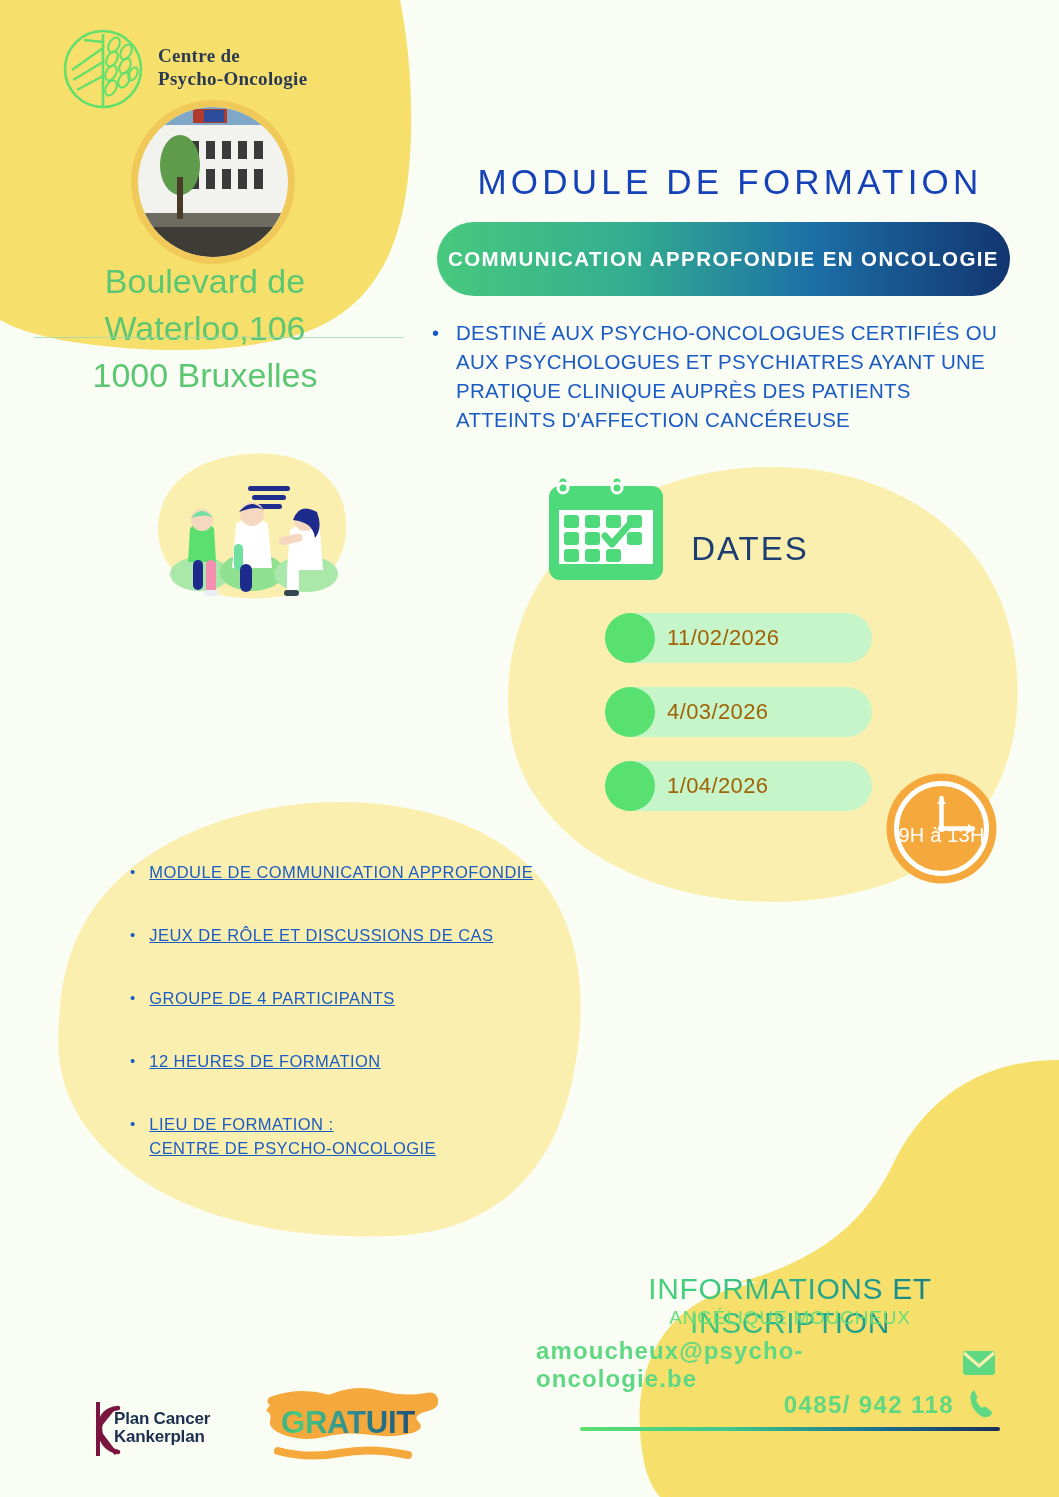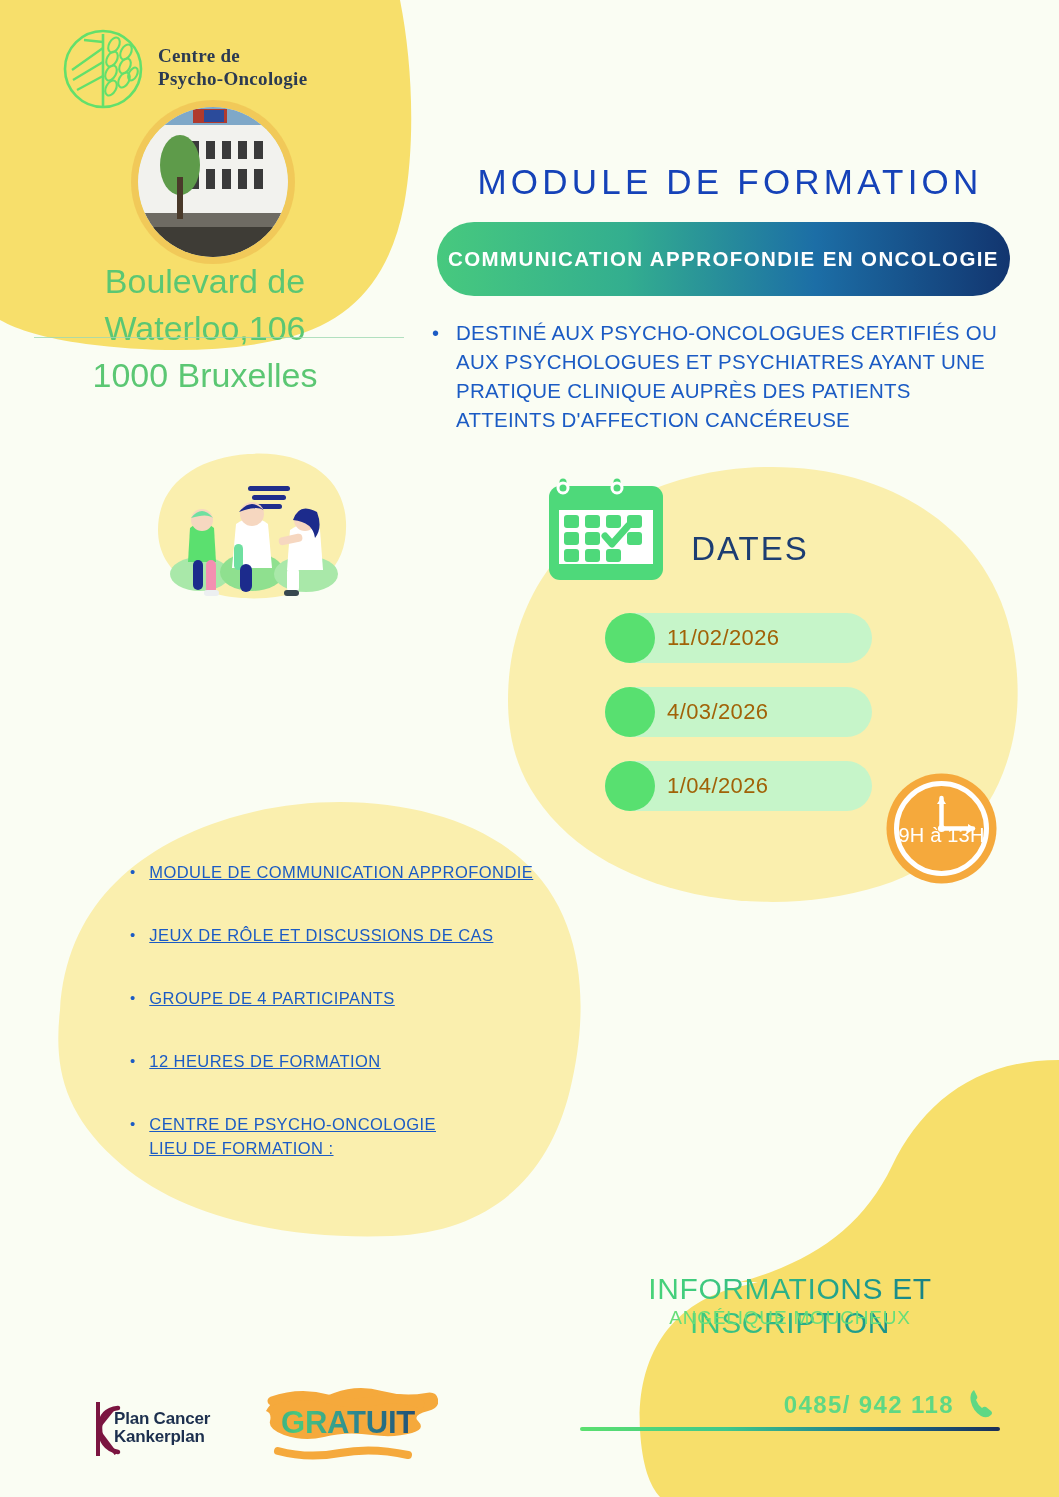--- a/index.html
+++ b/index.html
@@ -301,30 +301,39 @@
       </li>
       <li>
         <span class="dot">•</span>
         <span class="t">
             <span>12 HEURES  DE FORMATION</span>
           </span>
       </li>
       <li>
         <span class="dot">•</span>
         <span class="t">
+          <span>LIEU DE FORMATION :</span>
           <span>CENTRE DE PSYCHO-ONCOLOGIE</span>
-          <span>LIEU DE FORMATION :</span>
         </span>
       </li>
     </ul>
   </div>
 
   <div class="infohead">INFORMATIONS ET INSCRIPTION</div>
   <div class="infosub">ANGÉLIQUE MOUCHEUX</div>
 
+  <div class="mailrow">
+    <span class="mail">amoucheux@psycho-oncologie.be</span>
+    <span>
+      <svg viewBox="0 0 34 26" width="34" height="26">
+        <rect x="1" y="1" width="32" height="24" rx="3" fill="#5FD884"></rect>
+        <path d="M2 3 L17 16 L32 3" fill="none" stroke="#FAEFAE" stroke-width="3"></path>
+      </svg>
+    </span>
+  </div>
 
   <div class="phonerow">
     <span class="phone">0485/ 942 118</span>
     <span>
       <svg viewBox="0 0 28 30" width="28" height="30">
         <path d="M6 2 q-5 4 -3 12 q2 9 10 14 q6 3 10 -1 q2 -2 0 -4 l-5 -4 q-2 -1 -4 1 q-4 -3 -6 -8 q2 -2 1 -4 l-3 -6 z" fill="#5FD884"></path>
       </svg>
     </span>
   </div>
   <div class="grad-rule"></div>

